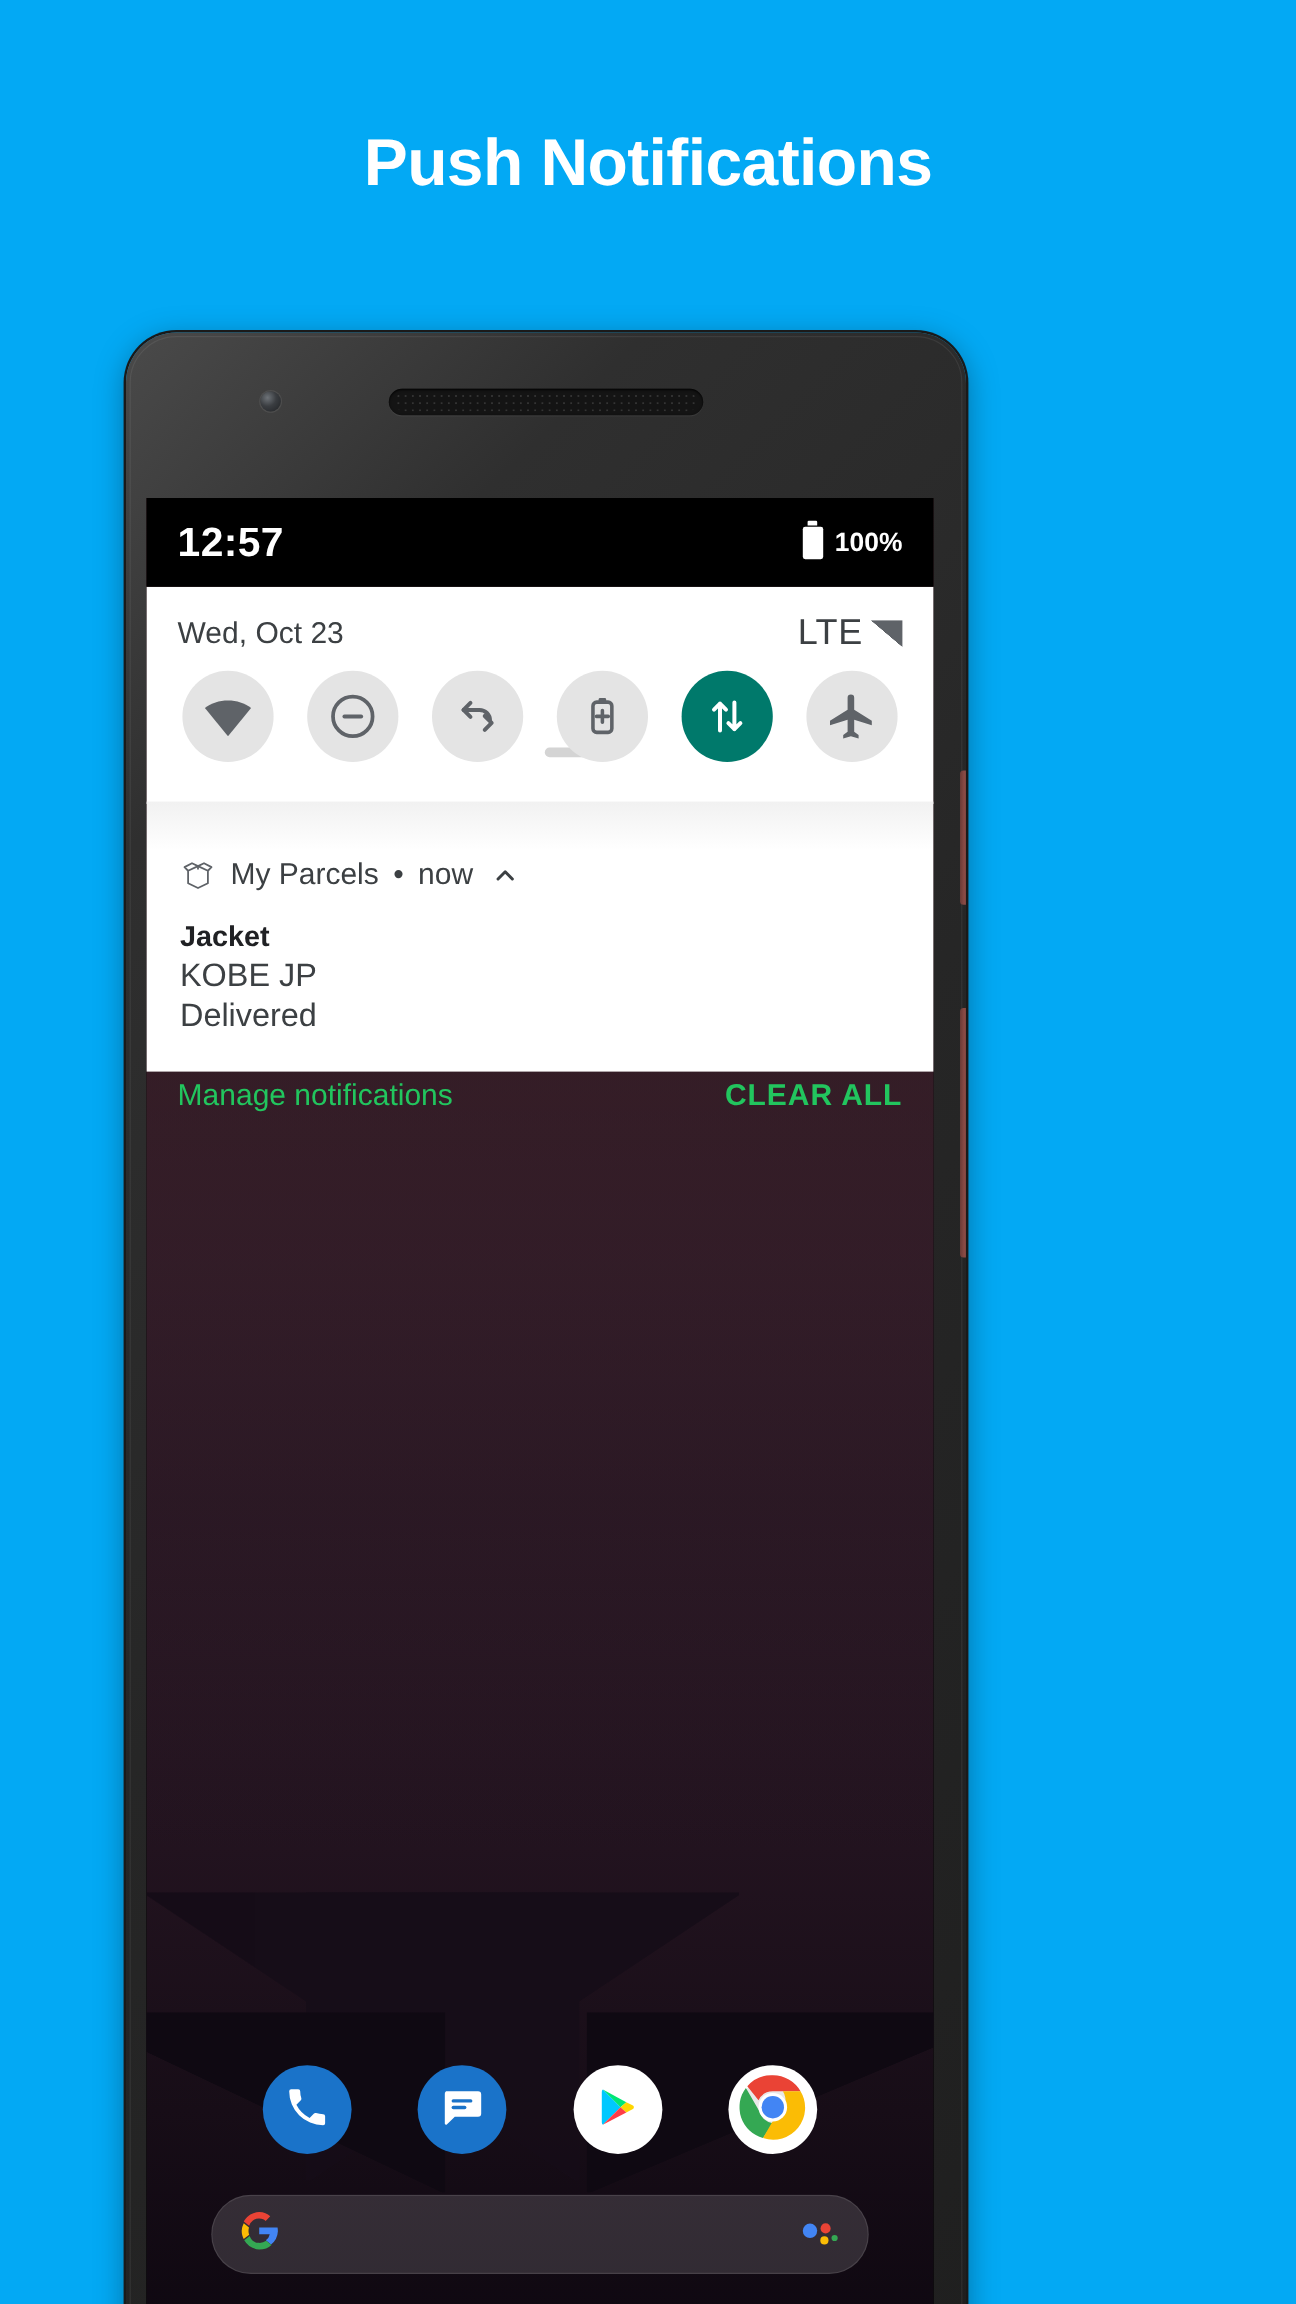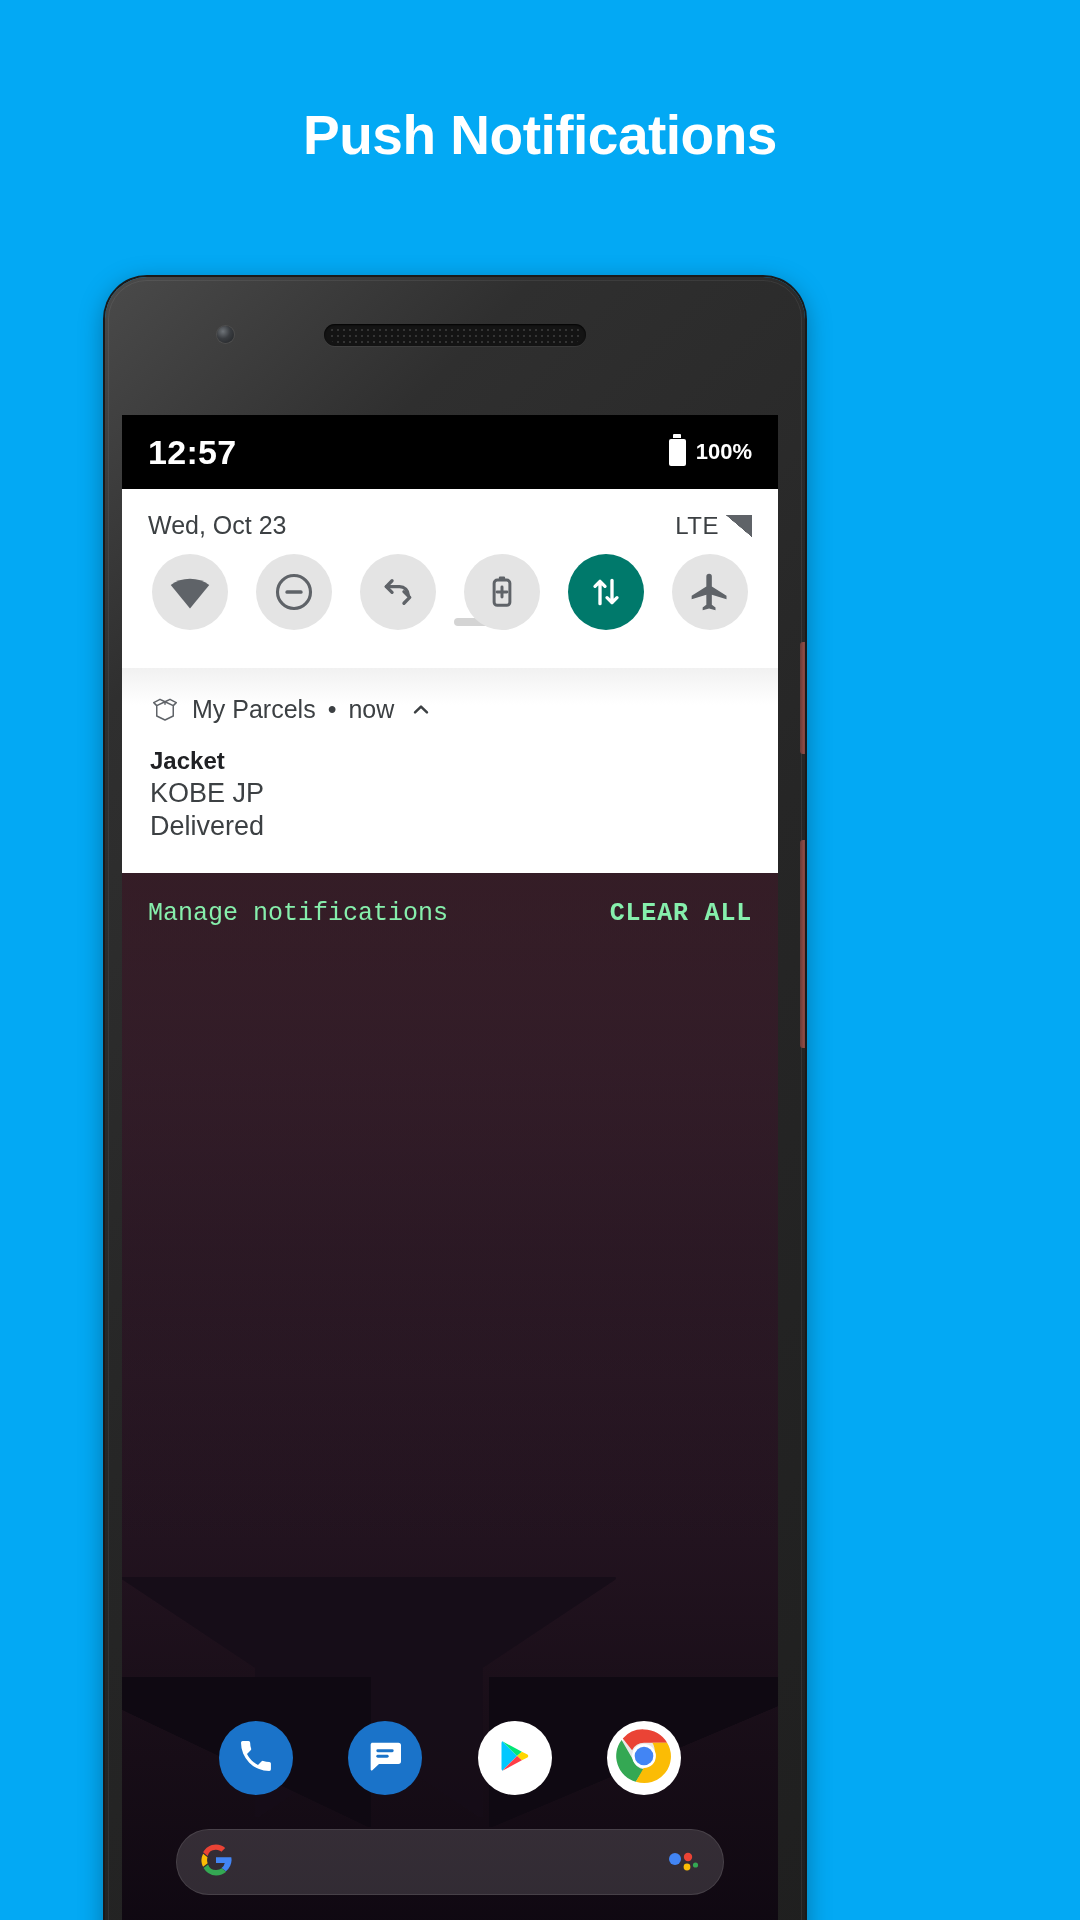--- a/index.html
+++ b/index.html
@@ -159,21 +159,21 @@
     height:181px;
     background:#ffffff;
     z-index:5;
   }
   .qs-header {
     display:flex; align-items:center;
     padding:22px 26px 0 26px;
   }
   .qs-date { font-size:25px; color:#3c4043; }
   .qs-status { margin-left:auto; display:flex; align-items:center; gap:7px; }
-  .qs-lte { font-size:24px; color:#3c4043; letter-spacing:.5px; }
+  .qs-lte { font-size:30px; color:#3c4043; letter-spacing:.5px; }
   .signal-bars {
     width:26px; height:22px;
     position:relative;
   }
   .signal-bars::after{
     content:"";
     position:absolute; inset:0;
     background:linear-gradient(to top right, transparent 49%, #5f6368 50%);
   }
 
@@ -206,42 +206,42 @@
     position:absolute;
     top:253px; left:0; right:0;
     background:linear-gradient(180deg,#f1f1f1 0%,#ffffff 18%,#ffffff 100%);
     z-index:5;
     padding:26px 28px 30px 28px;
     min-height:203px;
   }
   .notif-head {
     display:flex; align-items:center; gap:12px;
     margin-bottom:22px;
+    margin-top:20px;
   }
   .notif-app-icon { width:30px; height:30px; }
   .notif-app-text { font-size:25px; color:#3c4043; }
   .notif-expand { margin-left:2px; display:flex; align-items:center; }
   .notif-title {
     font-size:24px; font-weight:bold; color:#202124;
     line-height:1.22; margin-bottom:2px;
   }
   .notif-line {
     font-size:27px; color:#3c4043; line-height:1.22;
   }
 
   
   .manage-row {
     position:absolute;
     top:470px; left:0; right:0;
     display:flex; align-items:center;
     padding:0 26px;
     height:56px;
     z-index:5;
-    color:#86efac;
-    font-family:Liberation Mono, monospace;
+    color:#22c55e;
   }
   .manage-left { font-size:25px; }
   .manage-right {
     margin-left:auto;
     font-size:25px; font-weight:bold;
     letter-spacing:.8px;
   }
   .shade-scrim {
     position:absolute;
     top:456px; left:0; right:0; bottom:0;

